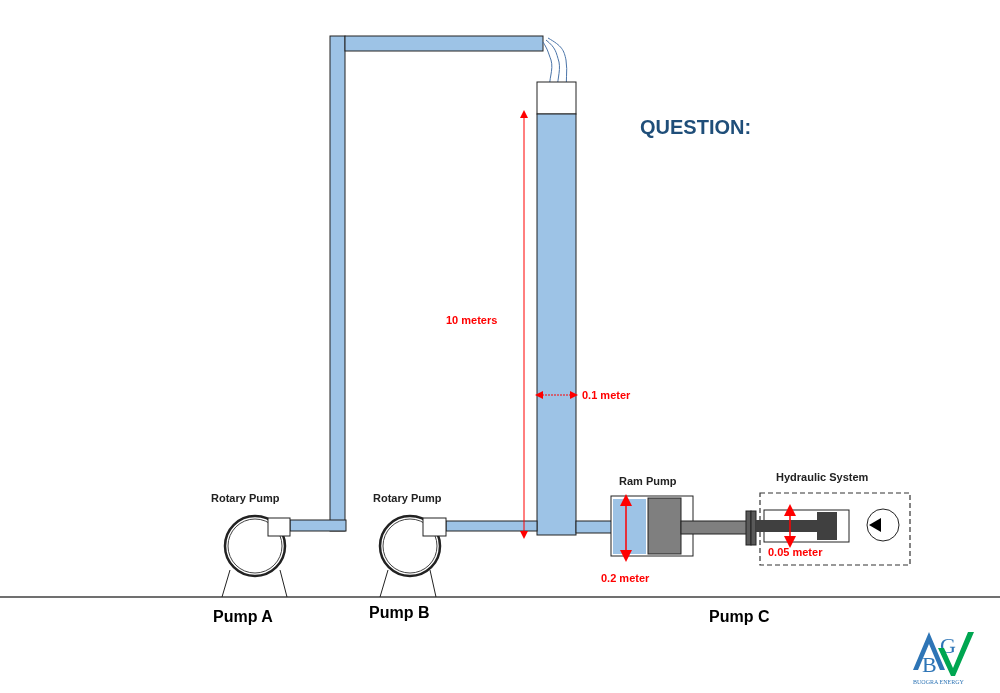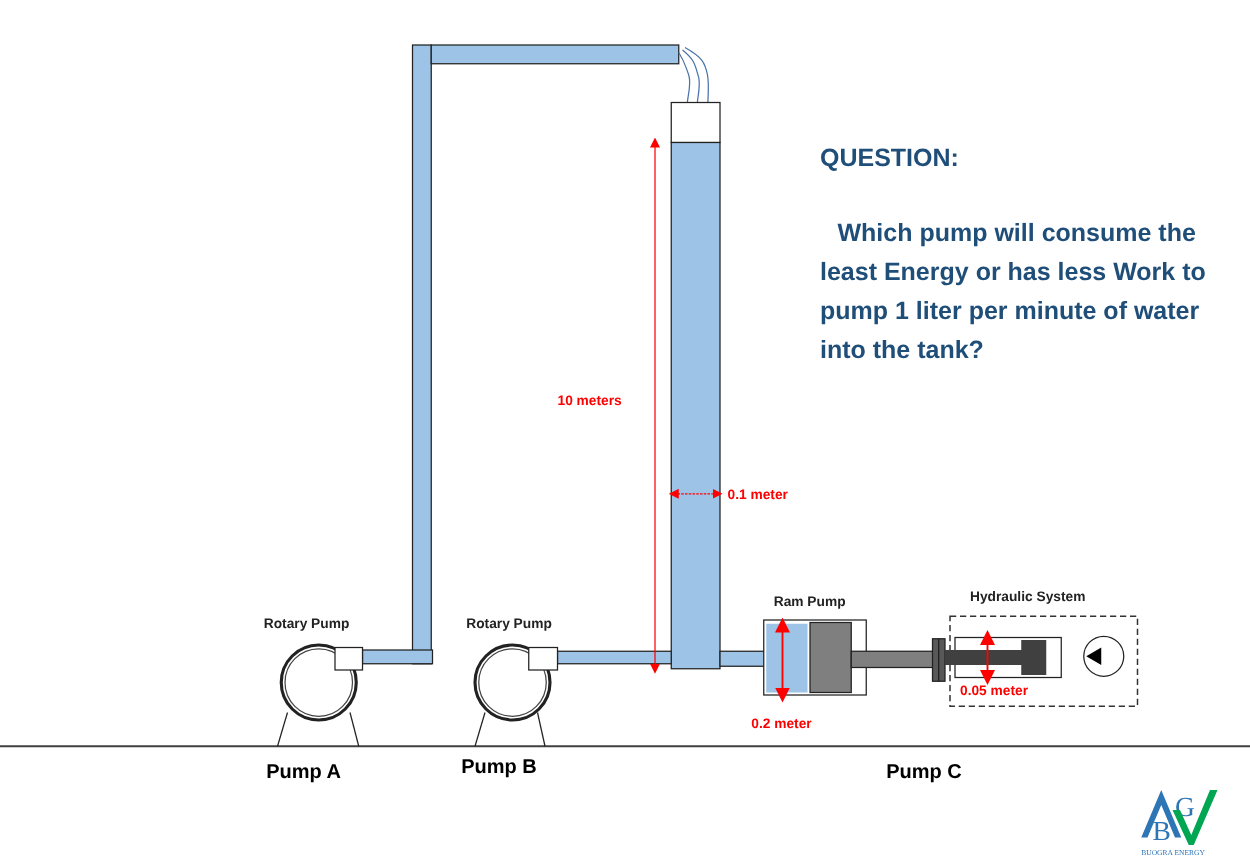--- a/index.html
+++ b/index.html
@@ -1,19 +1,19 @@
 <!DOCTYPE html>
 <html><head>
 <meta charset="utf-8">
 <style>
   html,body{margin:0;padding:0;background:#fff;}
   body{width:1000px;height:693px;position:relative;overflow:hidden;font-family:"Liberation Sans",sans-serif;}
   svg{position:absolute;left:0;top:0;}
   .lbl{font-family:"Liberation Sans",sans-serif;font-weight:bold;}
-  .q{position:absolute;left:656px;top:112px;width:320px;color:#1f4e79;font-family:"Liberation Sans",sans-serif;font-weight:bold;font-size:20px;line-height:31px;}
+  .q{position:absolute;left:640px;top:112px;width:320px;color:#1f4e79;font-family:"Liberation Sans",sans-serif;font-weight:bold;font-size:20px;line-height:31px;}
   .q .title{margin-bottom:29px;}
   .q .body{text-indent:14px;}
 </style>
 </head>
 <body>
 
 <svg width="1000" height="693" viewBox="0 0 1000 693">
 
   <line x1="0" y1="597" x2="1000" y2="597" stroke="#404040" stroke-width="1.5"></line>
 
@@ -96,14 +96,13 @@
     <polygon points="913,670 929,632 945,670 940,670 929,644 918,670" fill="#2e75b6"></polygon>
     <text x="922" y="672" font-family="Liberation Serif, serif" font-size="22" fill="#2e75b6">B</text>
     <text x="940" y="653" font-family="Liberation Serif, serif" font-size="22" fill="#2e75b6">G</text>
     <polygon points="938,648 944,648 953,668 968,632 974,632 955,676 951,676" fill="#00a651"></polygon>
     <text x="913" y="684" font-family="Liberation Serif, serif" font-size="6" fill="#2e75b6">BUOGRA ENERGY</text>
   </g>
 </svg>
 
 <div class="q">
   <div class="title">QUESTION:</div>
-  <div class="body">Which pump will consume the least Energy or has less Work to pump 1 liter per minute of water into the tank?</div>
 </div>
 
 </body></html>

